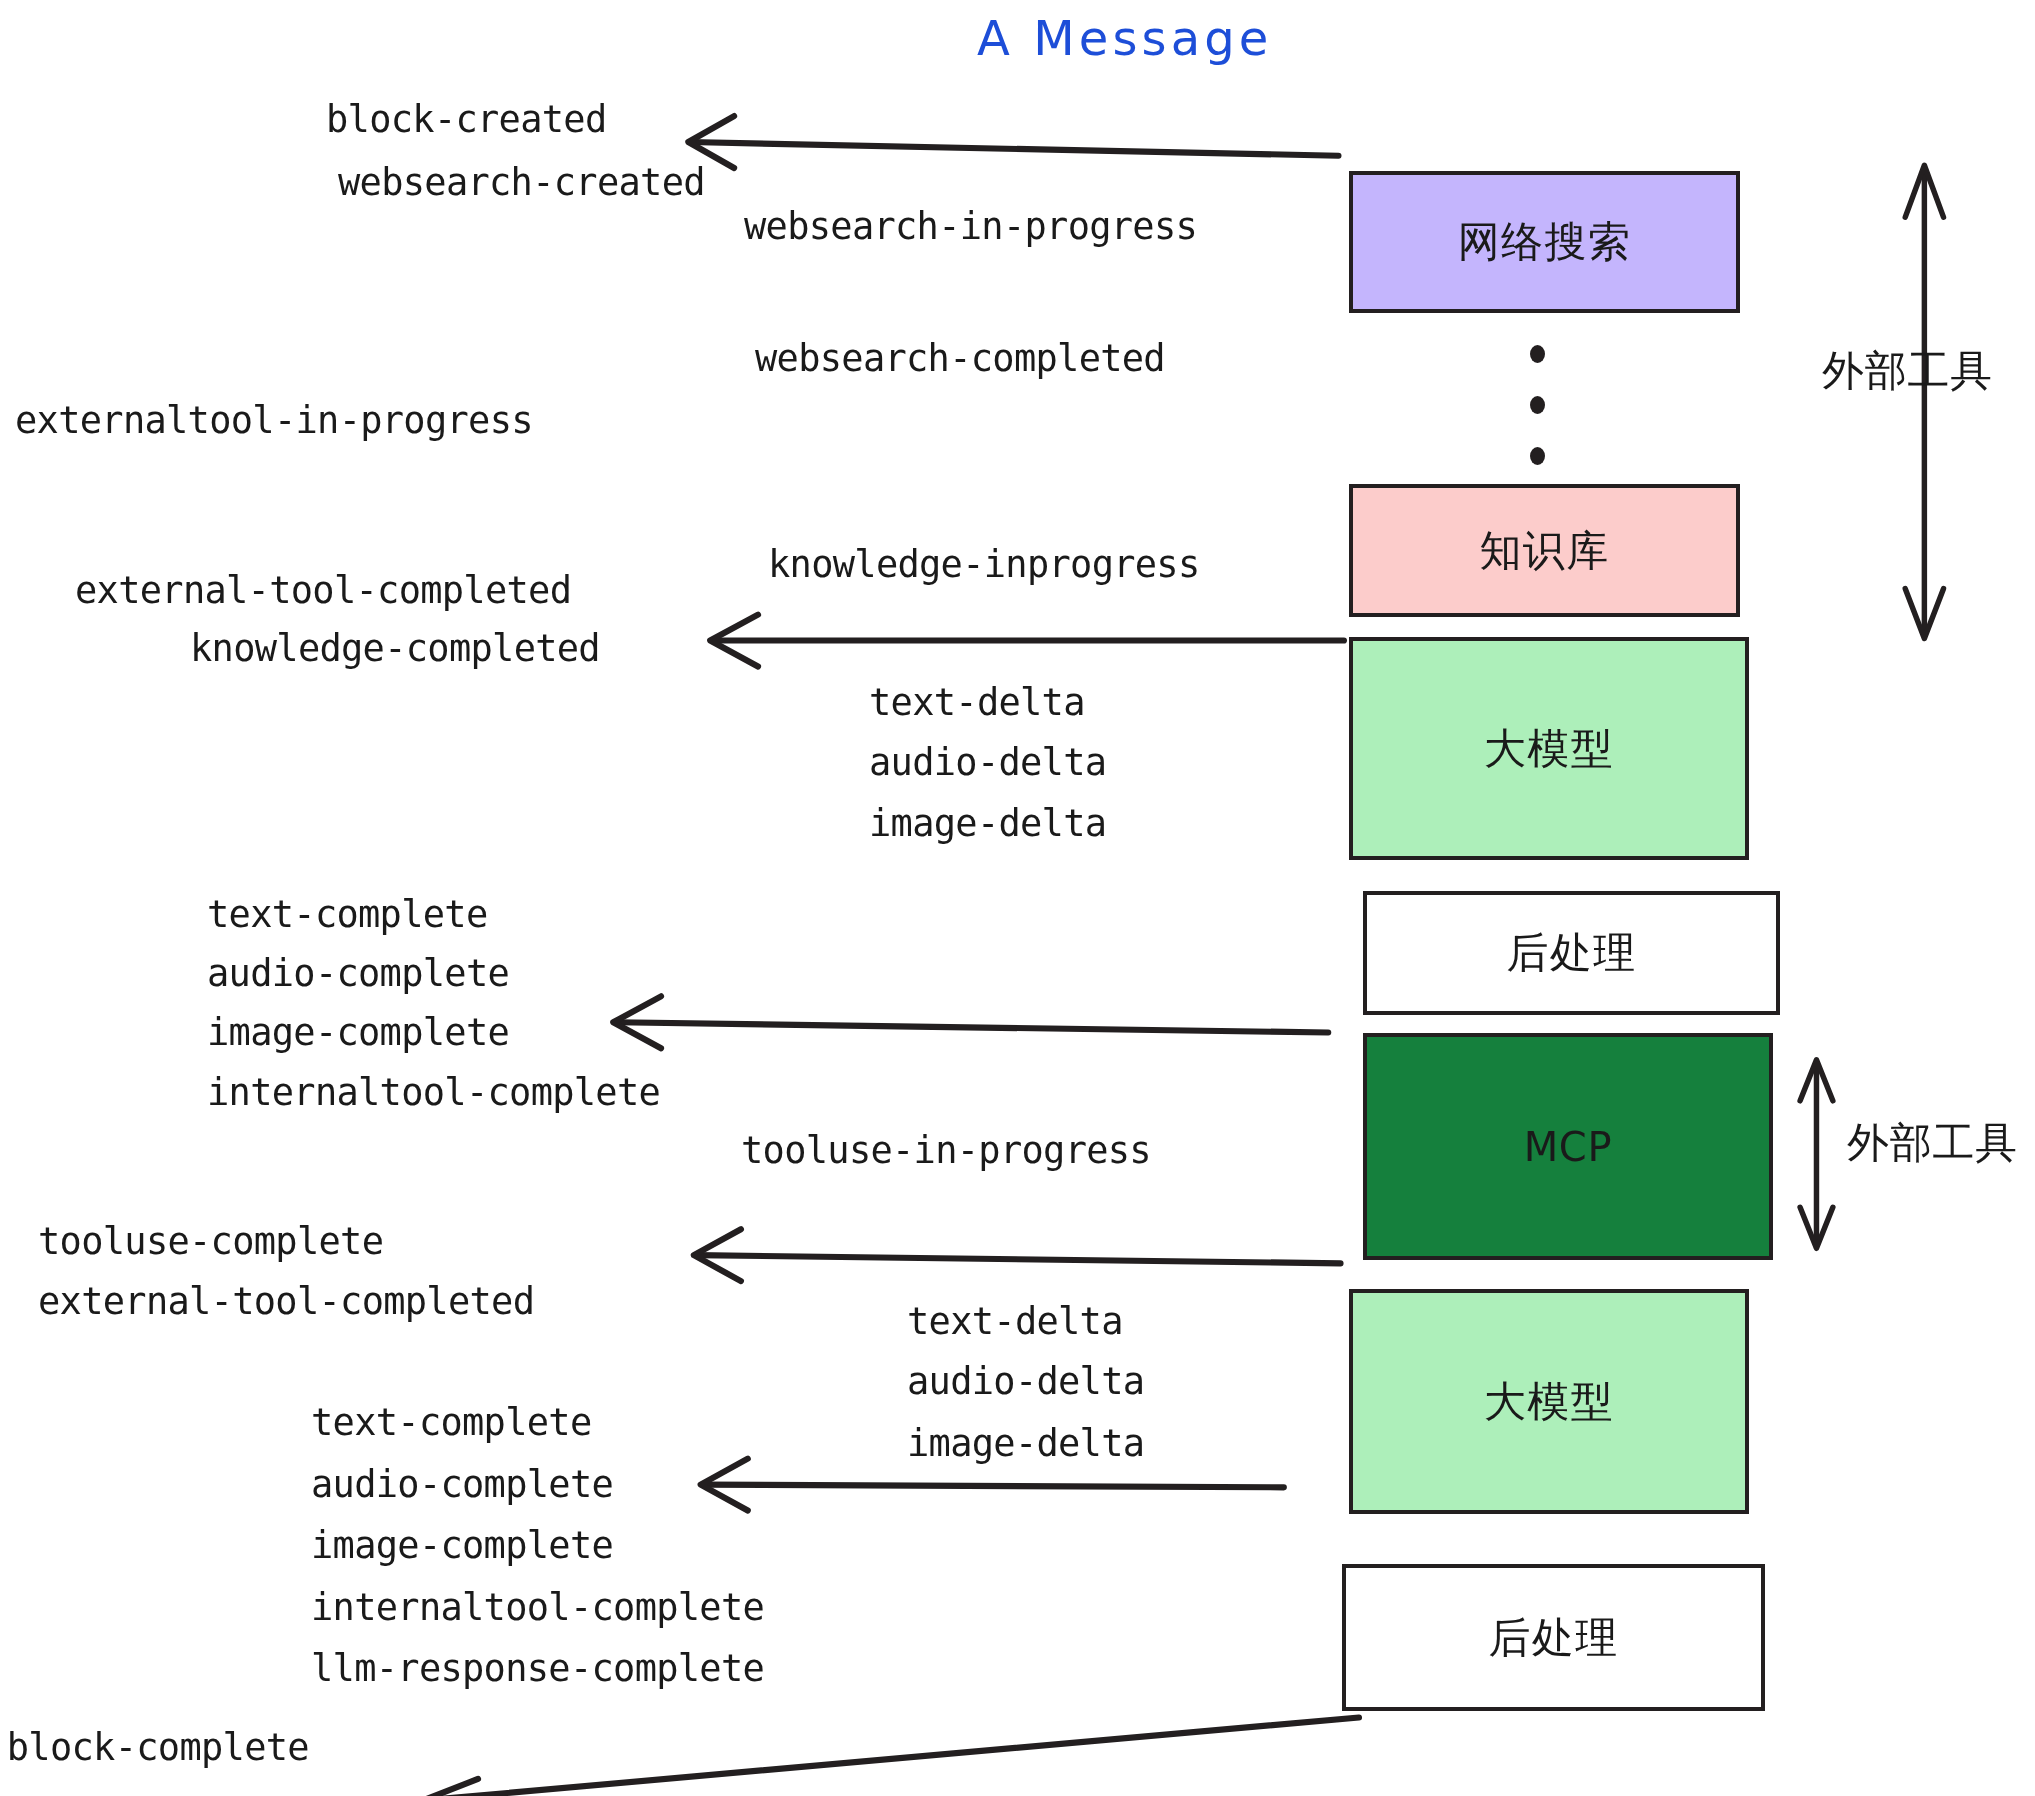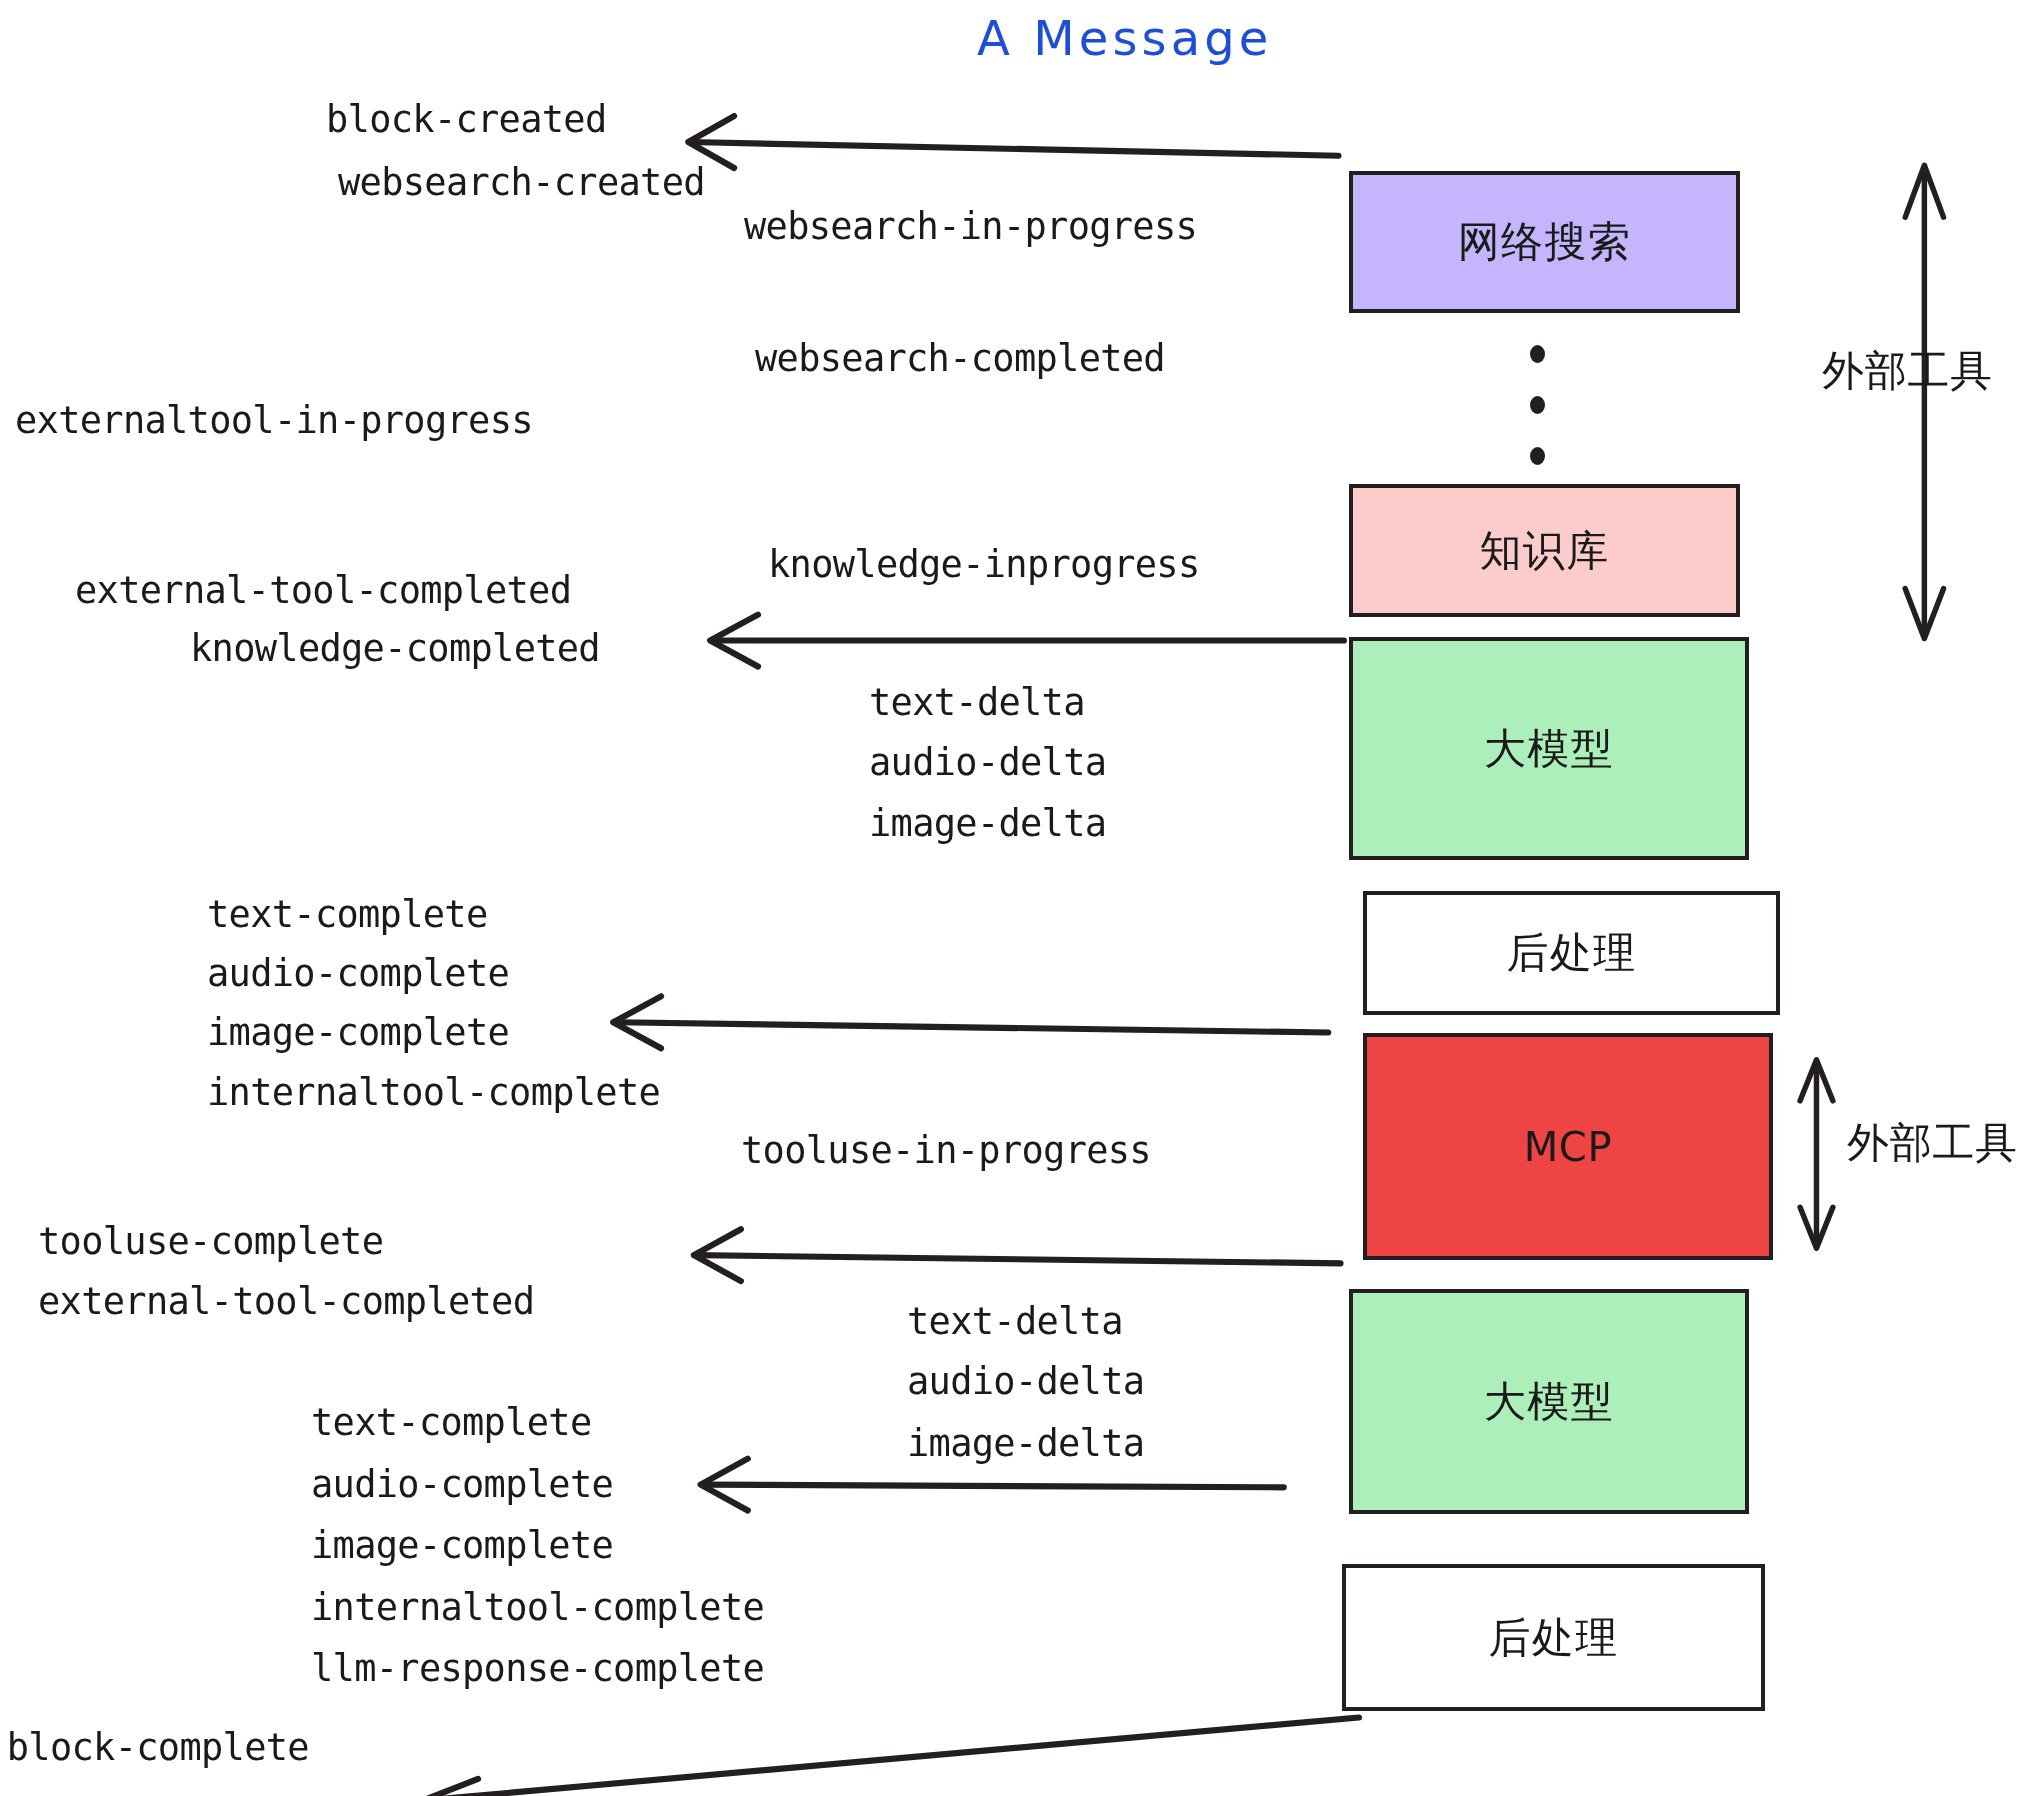--- a/index.html
+++ b/index.html
@@ -126,21 +126,21 @@
   </svg>
 
   <div class="box" style="left:1349px; top:171px; width:391px; height:142px; background:#c4b5fd;">网络搜索</div>
 
   <div class="box" style="left:1349px; top:484px; width:391px; height:133px; background:#FCCCCB;">知识库</div>
 
   <div class="box" style="left:1349px; top:637px; width:400px; height:223px; background:#ADEFBA;">大模型</div>
 
   <div class="box" style="left:1363px; top:891px; width:417px; height:124px; background:#FFFFFF;">后处理</div>
 
-  <div class="box mcp-box" style="left:1363px; top:1033px; width:410px; height:227px; background:#ef4444;text-align:center;">MCP</div>
+  <div class="box mcp-box" style="left:1363px; top:1033px; width:410px; height:227px; background:#15803d;text-align:center;">MCP</div>
 
   <div class="box" style="left:1349px; top:1289px; width:400px; height:225px; background:#ADEFBA;">大模型</div>
 
   <div class="box" style="left:1342px; top:1564px; width:423px; height:147px; background:#FFFFFF;">后处理</div>
 
   <div class="dot" style="left:1530px; top:345px;"></div>
   <div class="dot" style="left:1530px; top:396px;"></div>
   <div class="dot" style="left:1530px; top:447px;"></div>
 
   <div class="sidelabel" style="left:1822px; top:343px;">外部工具</div>

